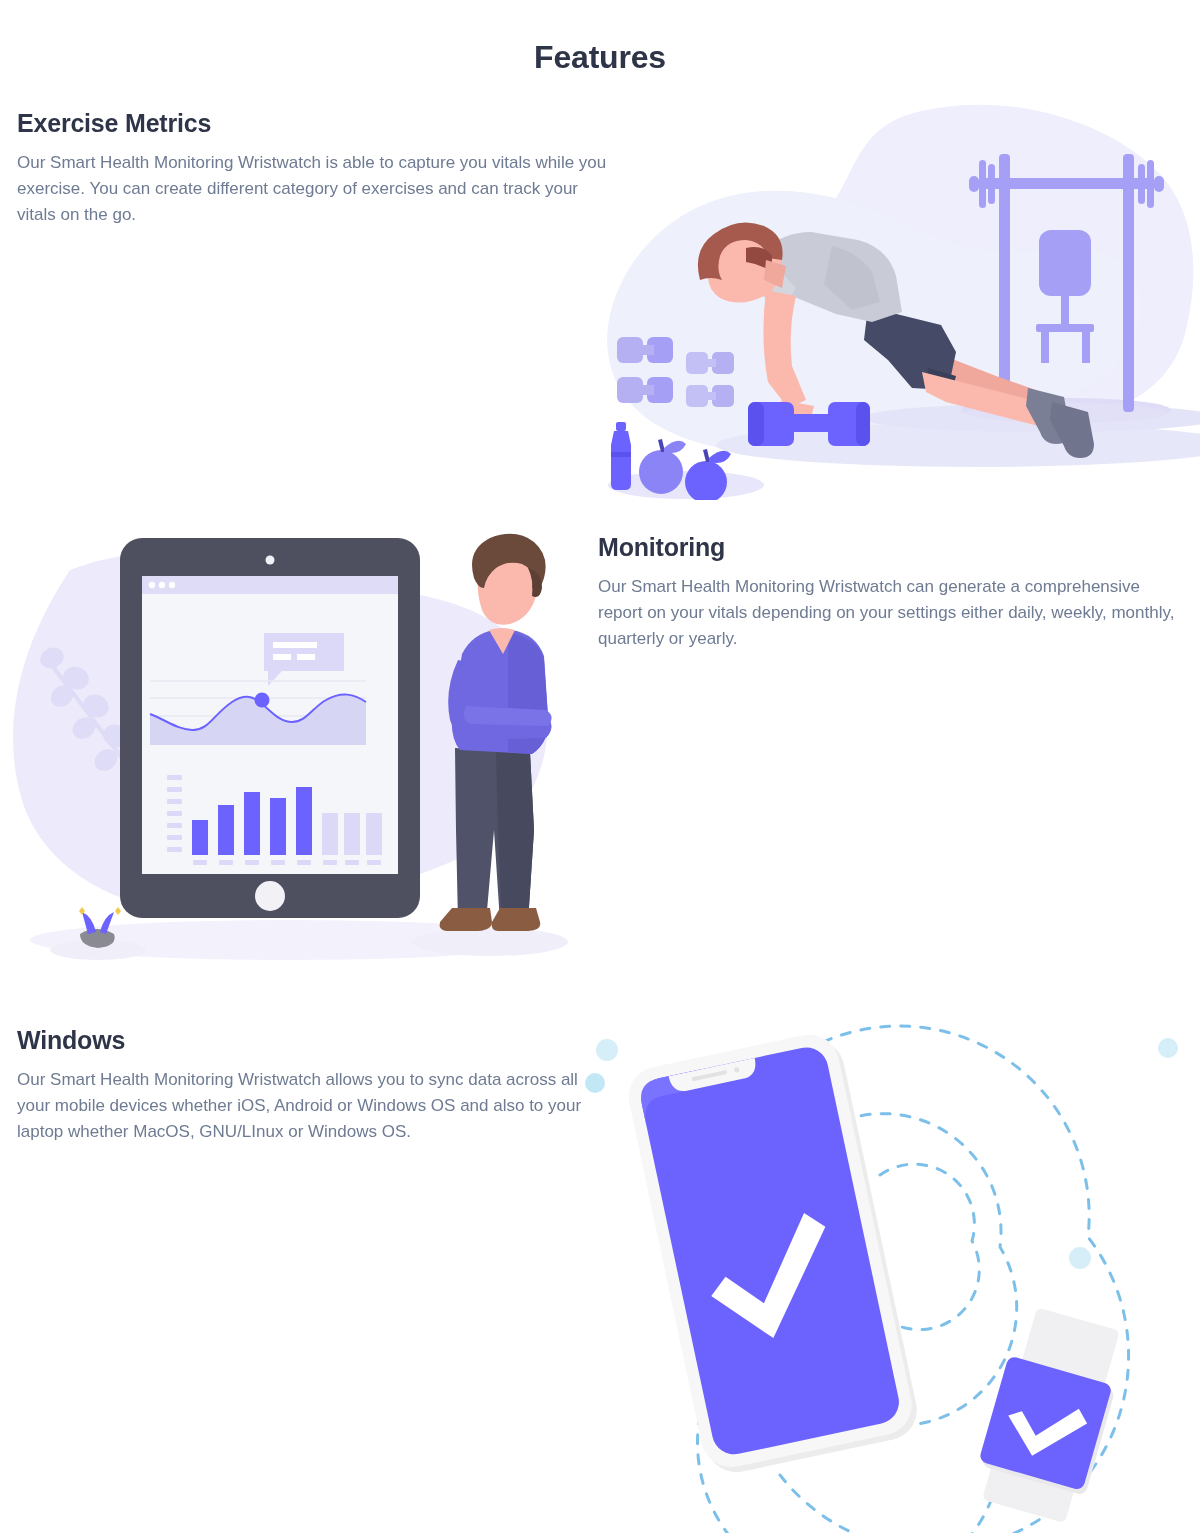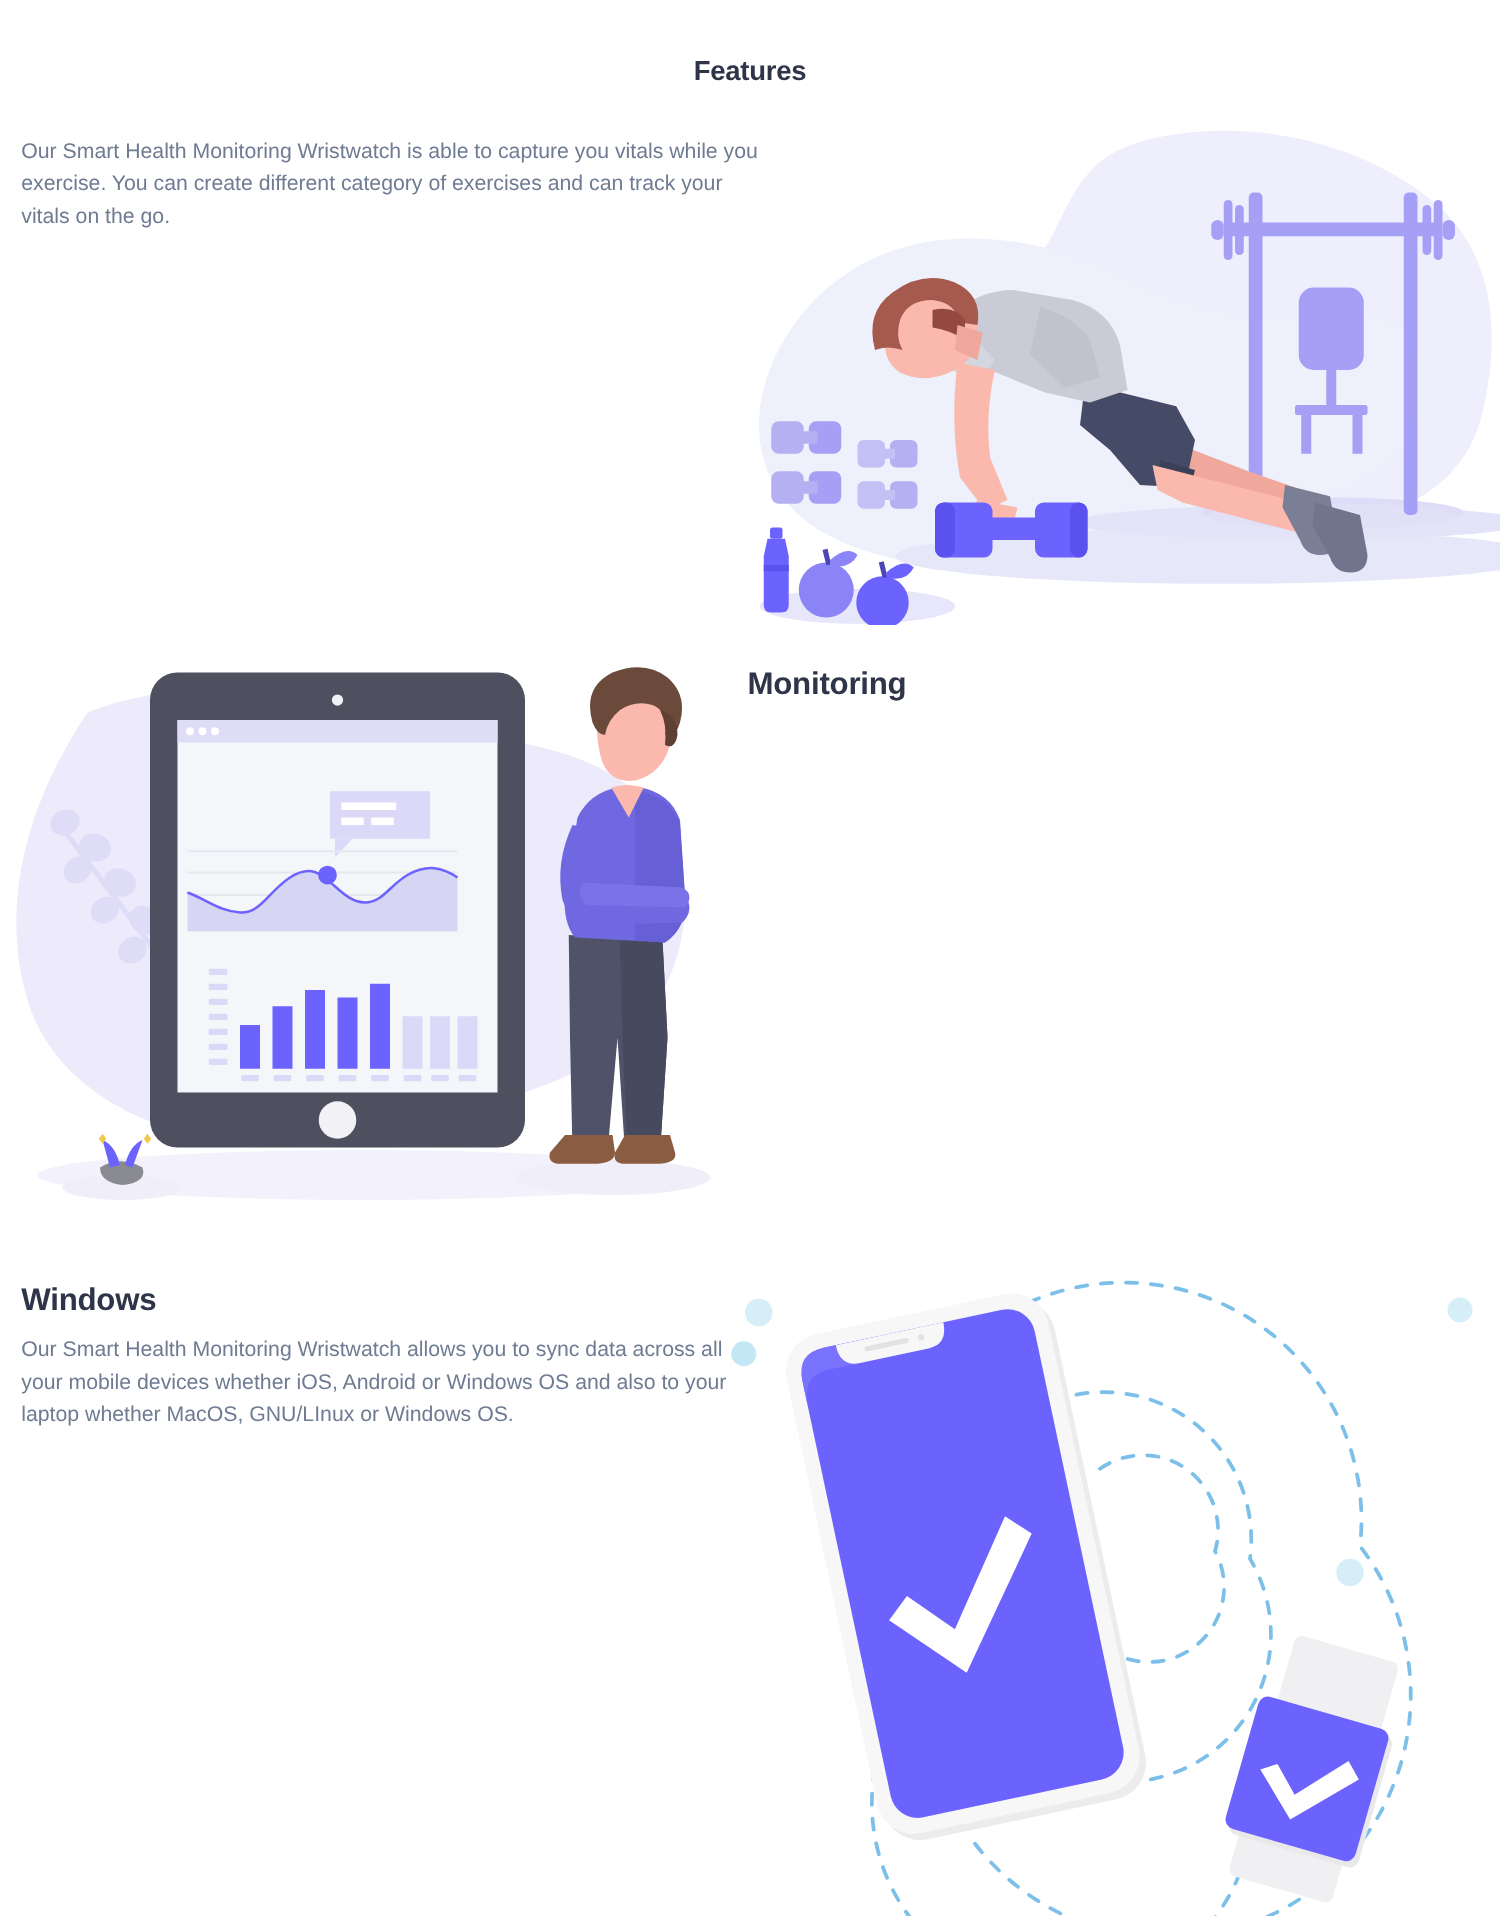--- a/index.html
+++ b/index.html
@@ -11,21 +11,21 @@
     background: #ffffff;
     font-family: "Liberation Sans", sans-serif;
     color: #2e3447;
     overflow: hidden;
     position: relative;
   }
 
   
   .page-title {
     text-align: center;
-    font-size: 22px;
+    font-size: 32px;
     font-weight: bold;
     color: #2f3548;
     letter-spacing: -0.2px;
     margin: 0;
     padding-top: 40px;
     height: 62px;
     line-height: 34px;
   }
 
   
@@ -66,20 +66,21 @@
   svg { display: block; }
 </style>
 </head>
 <body>
 
 <h1 class="page-title">Features</h1>
 
 <section class="feature" id="sec-exercise">
 
   <div class="feature-text">
+    <h2 class="feature-heading">Exercise Metrics</h2>
     <p class="feature-body">Our Smart Health Monitoring Wristwatch is able to capture you vitals while you exercise. You can create different category of exercises and can track your vitals on the go.</p>
   </div>
 
   <div class="art">
     <svg width="604" height="400" viewBox="0 0 604 400">
 
       <g>
         <path d="M330 10 C430 -10 520 30 560 70 C600 110 604 170 590 230 C576 290 520 320 450 318 C380 316 320 300 260 310 C200 320 150 300 130 260 C110 220 130 180 170 160 C210 140 230 120 250 80 C268 44 280 20 330 10 Z" fill="#eeeefc"></path>
         <path d="M120 100 C180 80 250 95 300 120 C350 145 400 160 450 150 C500 140 540 160 545 200 C550 240 520 280 460 300 C400 320 330 330 260 345 C190 360 120 355 70 330 C20 305 4 260 14 215 C24 170 60 120 120 100 Z" fill="#eef0fb"></path>
       </g>
@@ -182,20 +183,21 @@
         <rect x="260" y="302" width="14" height="44" rx="7" fill="#5a51ef"></rect>
       </g>
     </svg>
   </div>
 </section>
 
 <section class="feature" id="sec-reporting">
 
   <div class="feature-text">
     <h2 class="feature-heading">Monitoring</h2>
+    <p class="feature-body">Our Smart Health Monitoring Wristwatch can generate a comprehensive report on your vitals depending on your settings either daily, weekly, monthly, quarterly or yearly.</p>
   </div>
 
   <div class="art">
     <svg width="600" height="470" viewBox="0 0 600 470">
 
       <path d="M70 40 C140 12 230 20 300 40 C370 60 440 60 490 90 C540 120 560 180 540 240 C520 300 470 330 400 350 C330 370 240 390 170 380 C100 370 40 330 22 270 C4 210 10 130 70 40 Z" fill="#eceafb"></path>
 
       <g fill="#dedcf6">
         <path d="M48 130 L128 236" stroke="#dedcf6" stroke-width="4" fill="none"></path>
         <ellipse cx="52" cy="128" rx="12" ry="10" transform="rotate(-25 52 128)"></ellipse>

